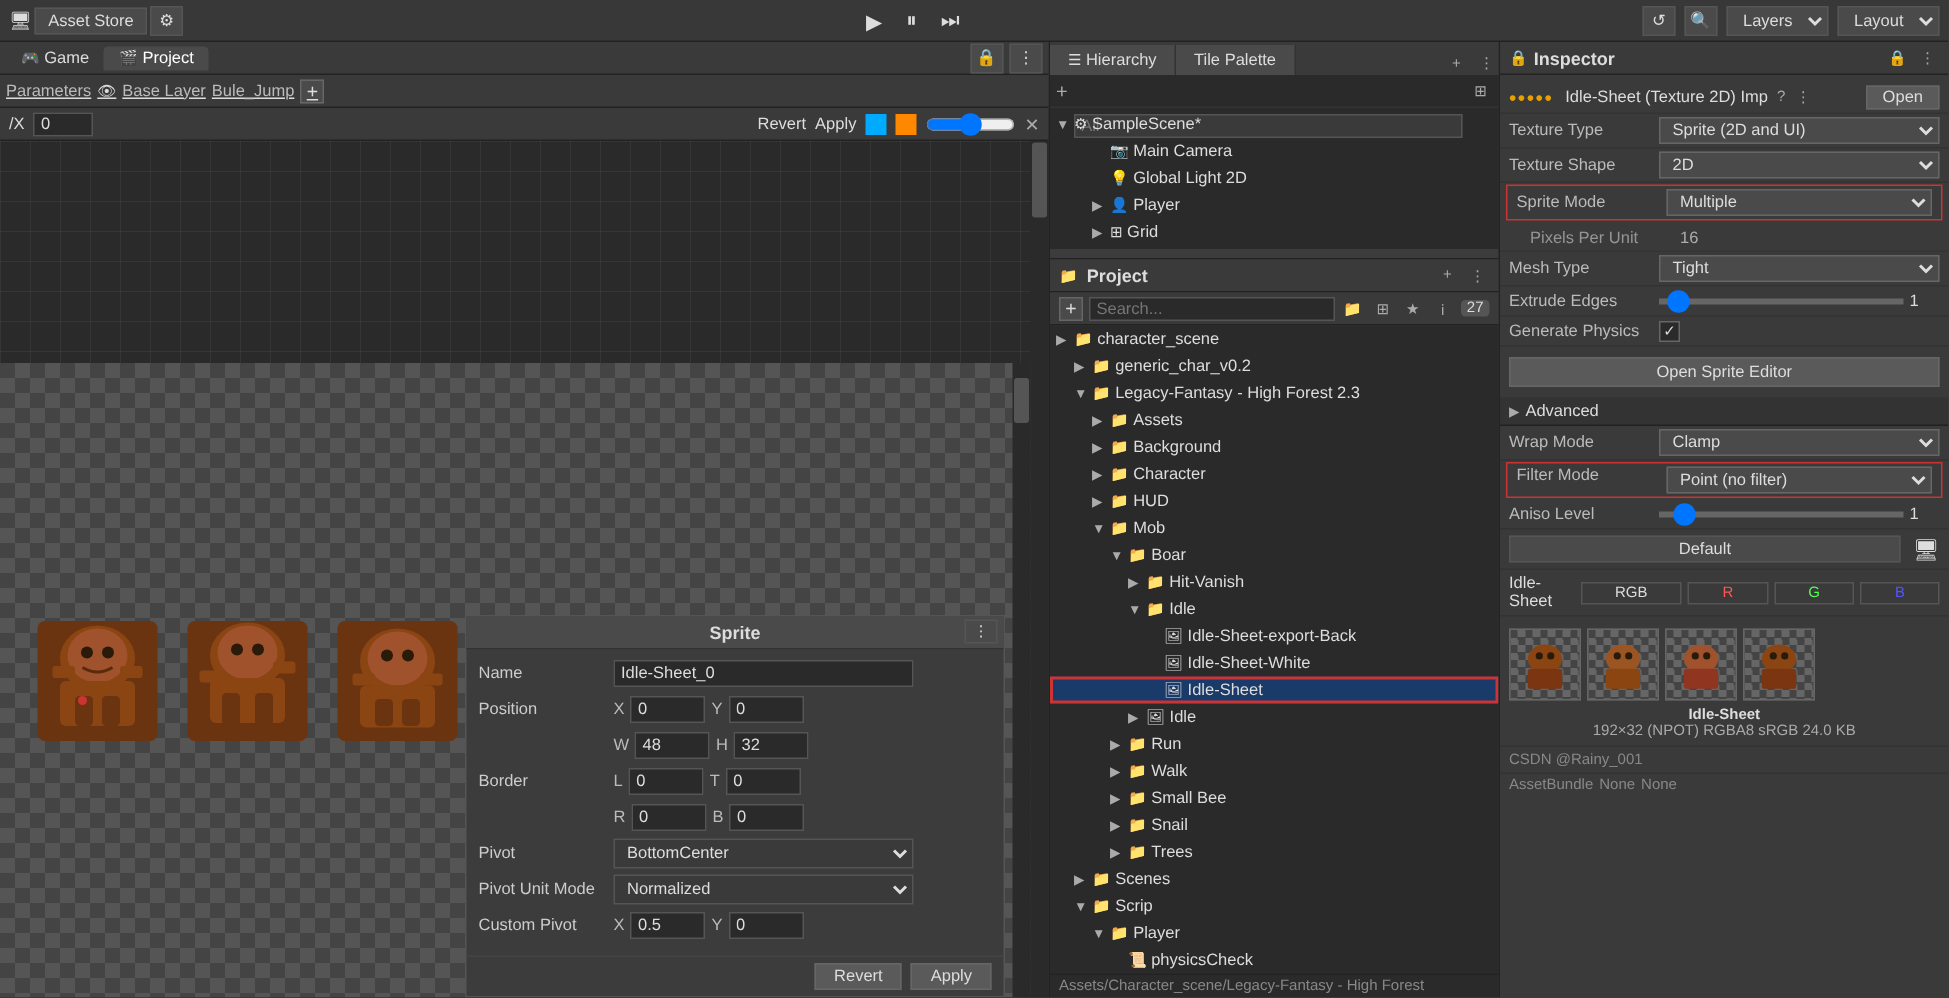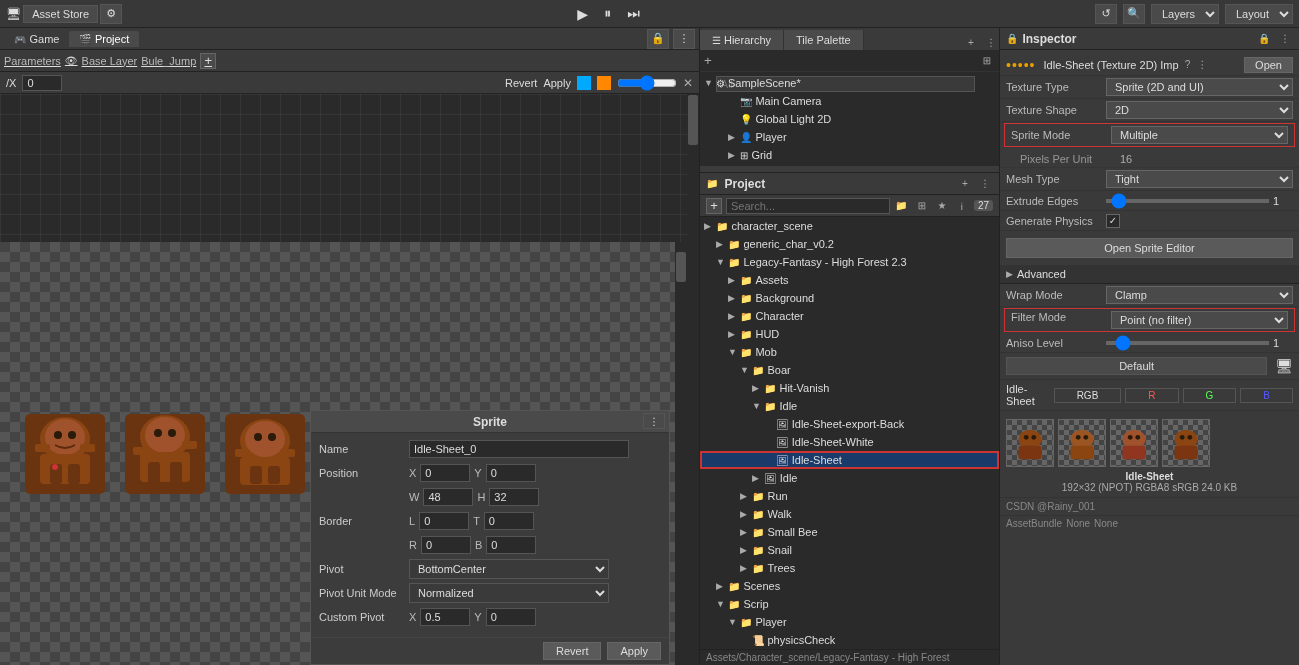--- a/index.html
+++ b/index.html
@@ -230,21 +230,21 @@
     }
     .form-input {
       background: #2a2a2a;
       border: 1px solid #555;
       color: #ddd;
       padding: 1px 4px;
       font-size: 11px;
       height: 18px;
     }
     .form-input-wide {
-      width: 220px;
+      width: 200px;
     }
     .coord-group {
       display: flex;
       gap: 4px;
       align-items: center;
     }
     .coord-label {
       font-size: 11px;
       color: #bbb;
     }

